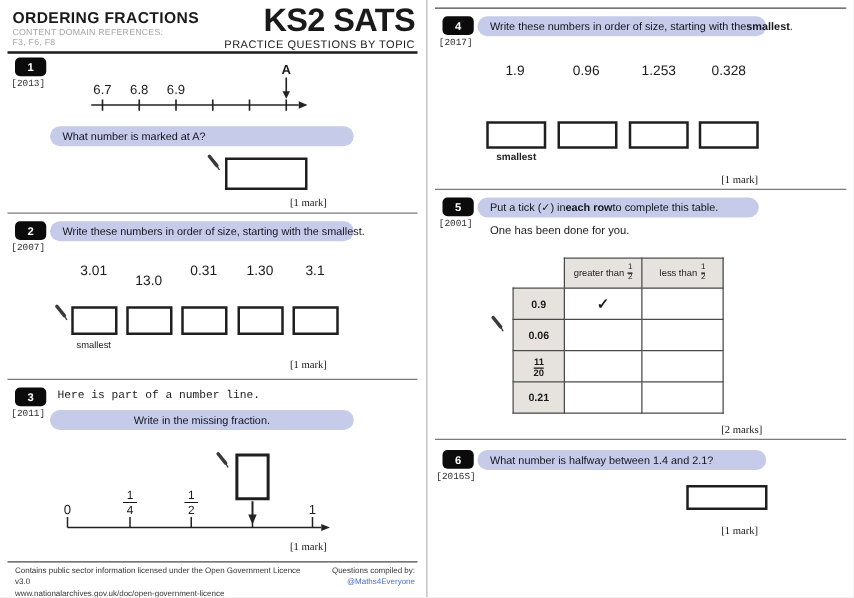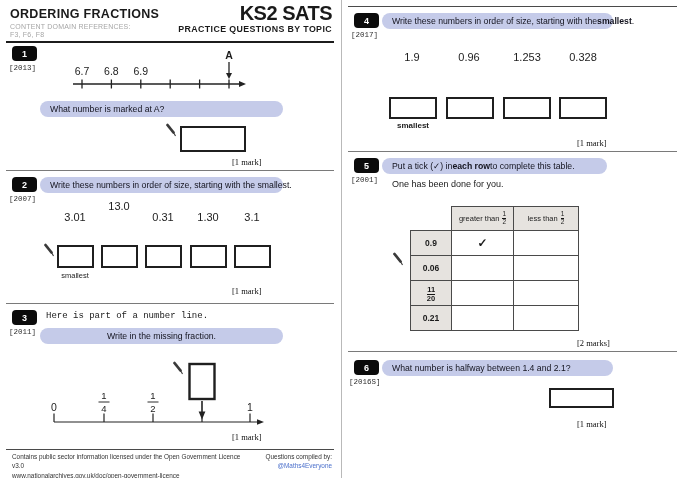--- a/index.html
+++ b/index.html
@@ -9,22 +9,22 @@
     margin:0 auto;
   }
   .vdiv { position:absolute; left:341px; top:0; width:1px; height:478px; background:#b9b9b9; }
   .hline { position:absolute; height:1px; background:#7a7a7a; }
   .hline.dark { height:2px; background:#1c1c1c; }
 
   
   .h-title { position:absolute; left:10px; top:7px; font-size:12.5px; font-weight:bold; letter-spacing:.3px; }
   .h-sub { position:absolute; left:10px; font-size:7px; color:#a6a6a6; letter-spacing:.2px; }
   .brand { position:absolute; right:351px; top:3px; text-align:right; }
-  .brand-title { font-size:20px; font-weight:900; letter-spacing:-0.5px; line-height:1; }
-  .brand-sub { font-size:8.8px; font-weight:bold; letter-spacing:.4px; margin-top:1px; }
+  .brand-title { font-size:26px; font-weight:900; letter-spacing:-0.5px; line-height:1; }
+  .brand-sub { font-size:8.8px; font-weight:normal; letter-spacing:.4px; margin-top:1px; }
 
   
   .badge { position:absolute; width:25px; height:15px; background:#0b0b0b; border-radius:4px;
            color:#fff; font-size:9px; font-weight:bold; display:flex; align-items:center; justify-content:center; }
   .qyear { position:absolute; font-family:Liberation Mono, monospace; font-size:7.5px; color:#2e2e2e; }
   .pill { position:absolute; height:16px; background:#c5cbe9; border-radius:8px;
           display:flex; align-items:center; padding:0 10px; box-sizing:border-box;
           font-size:8.7px; color:#14141f; white-space:nowrap; }
   .pill .b { font-weight:bold; }
   .marks { position:absolute; width:90px; text-align:left; font-family:"Liberation Serif", serif; font-size:8.5px; color:#111; }
@@ -100,21 +100,21 @@
   <div class="ansbox" style="left:180px; top:126px; width:66px; height:26px;"></div>
   <div class="marks" style="left:232px; top:157px;">[1 mark]</div>
   <div class="hline" style="left:6px; top:170px; width:328px;"></div>
 
   <div class="badge" style="left:12px; top:177px;">2</div>
   <div class="qyear" style="left:9px; top:195px;">[2007]</div>
   <div class="pill" style="left:40px; top:177px; width:243px;">
     <span>Write these numbers in order of size, starting with the smallest.</span>
   </div>
   <div class="numtext" style="left:43px; top:211px;">3.01</div>
-  <div class="numtext" style="left:87px; top:200px;">13.0</div>
+  <div class="numtext" style="left:87px; top:219px;">13.0</div>
   <div class="numtext" style="left:131px; top:211px;">0.31</div>
   <div class="numtext" style="left:176px; top:211px;">1.30</div>
   <div class="numtext" style="left:220px; top:211px;">3.1</div>
   <svg class="pencil" style="left:43px; top:243px;" viewBox="0 0 13 15">
     <line x1="2.5" y1="2" x2="8.5" y2="9.5" stroke="#3a3a3a" stroke-width="2.8" stroke-linecap="round"></line>
     <line x1="8.5" y1="9.5" x2="10.5" y2="13" stroke="#3a3a3a" stroke-width="1.1"></line>
   </svg>
   <div class="ansbox" style="left:57px;  top:245px; width:37px; height:23px;"></div>
   <div class="ansbox" style="left:101px; top:245px; width:37px; height:23px;"></div>
   <div class="ansbox" style="left:145px; top:245px; width:37px; height:23px;"></div>

